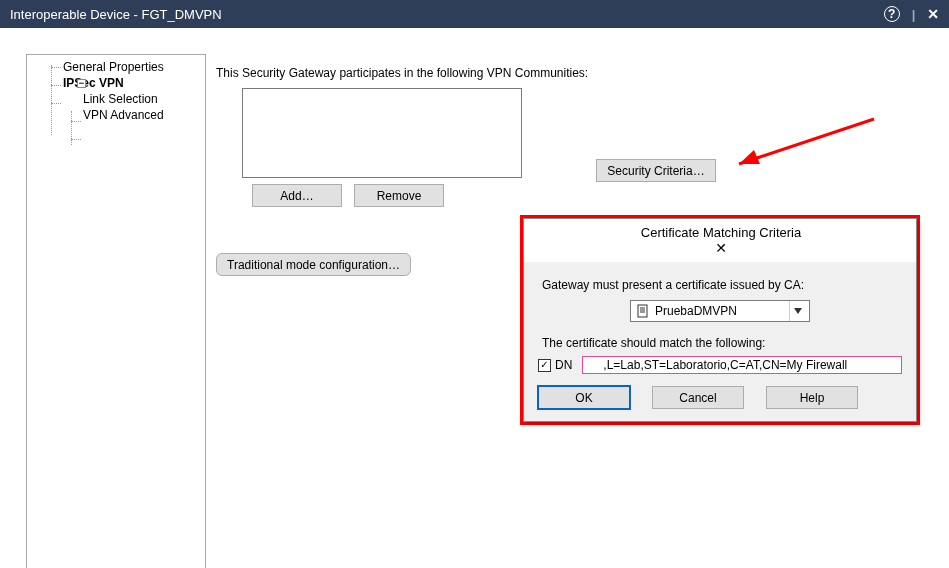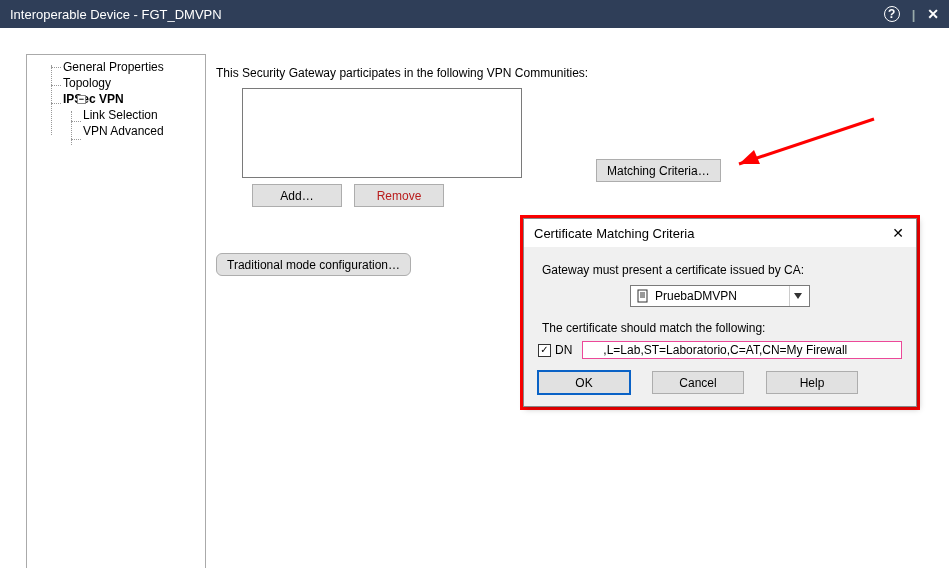--- a/index.html
+++ b/index.html
@@ -87,21 +87,21 @@
     min-width: 90px;
     height: 23px;
     background: #e1e1e1;
     border: 1px solid #adadad;
     font-family: inherit;
     font-size: 12px;
     padding: 0 10px;
     cursor: default;
   }
   .btn:disabled {
-    color: #b91c1c;
+    color: #000000;
   }
   .matching-btn {
     position: absolute;
     left: 390px;
     top: 105px;
     min-width: 120px;
   }
   .traditional-row {
     margin: 46px 0 0 0;
   }
@@ -130,20 +130,21 @@
     border: 1px solid #888;
     box-shadow: 2px 2px 6px rgba(0,0,0,0.25);
   }
   .subdialog .title {
     display: flex;
     justify-content: space-between;
     align-items: center;
     padding: 6px 8px 6px 10px;
     background: #fff;
     font-size: 13px;
+    flex-direction: column;
   }
   .subdialog .title .close {
     font-size: 14px;
     cursor: default;
     padding: 0 4px;
   }
   .subdialog .body {
     padding: 10px 14px 12px 14px;
   }
   .subdialog .body p { margin: 6px 4px; }
@@ -238,44 +239,41 @@
     <div class="tree-hline" style="left:24px; top:12px; width:10px;"></div>
     <div class="tree-hline" style="left:24px; top:30px; width:10px;"></div>
     <div class="tree-hline" style="left:24px; top:48px; width:10px;"></div>
     <div class="tree-line" style="left:44px; top:56px; height:34px;"></div>
     <div class="tree-hline" style="left:44px; top:66px; width:10px;"></div>
     <div class="tree-hline" style="left:44px; top:84px; width:10px;"></div>
 
     <div class="tree-item indent1">
       <span>General Properties</span>
     </div>
-    <div class="tree-item indent1">
-      <span>Topology</span>
-    </div>
     <div class="tree-item indent1 selected" style="position:relative;">
       <span class="tree-exp">−</span>
       <span>IPSec VPN</span>
     </div>
     <div class="tree-item indent2">
       <span>Link Selection</span>
     </div>
     <div class="tree-item indent2">
       <span>VPN Advanced</span>
     </div>
   </div>
 
   <div class="content-pane">
     <div class="heading">This Security Gateway participates in the following VPN Communities:</div>
     <div class="vpn-listbox"></div>
     <div class="button-row">
       <button class="btn">Add…</button>
       <button class="btn" disabled="">Remove</button>
     </div>
 
-    <button class="btn matching-btn">Matching Criteria…</button>
+    <button class="btn matching-btn">Security Criteria…</button>
 
     <div class="traditional-row">
       <button class="btn" style="min-width:190px;border-radius:6px;">Traditional mode configuration…</button>
     </div>
 
     <svg class="arrow-svg" width="180" height="70">
       <defs></defs>
       <line x1="160" y1="5" x2="25" y2="50" stroke="#ff0000" stroke-width="3"></line>
       <polygon points="25,50 40,36 46,50" fill="#ff0000"></polygon>
     </svg>

